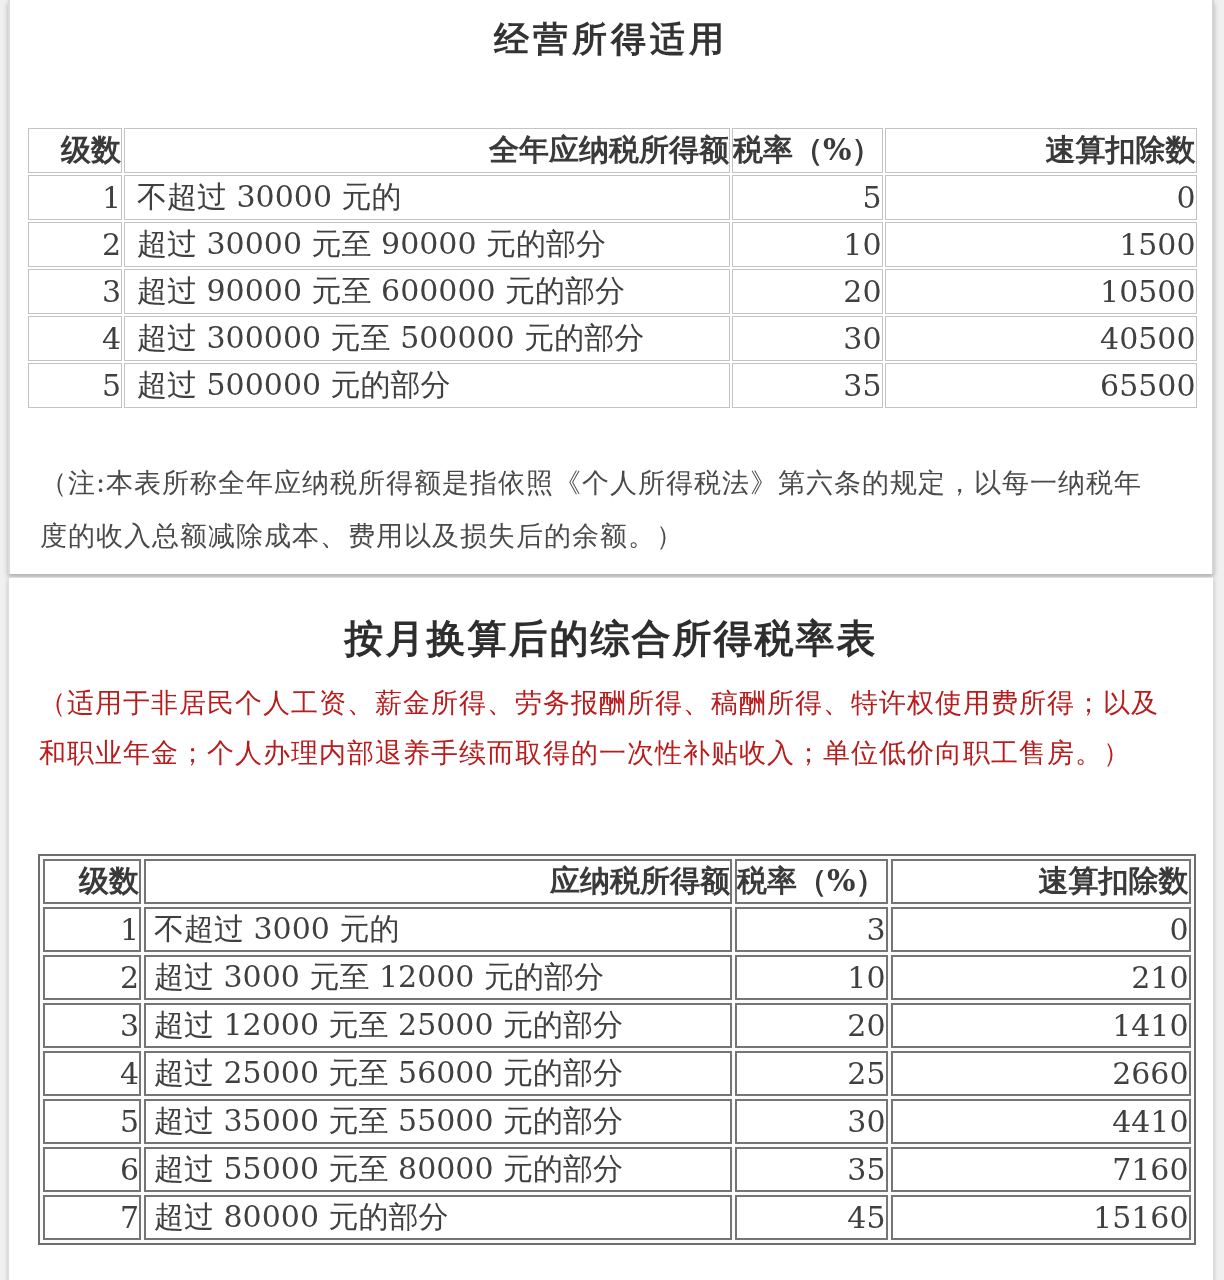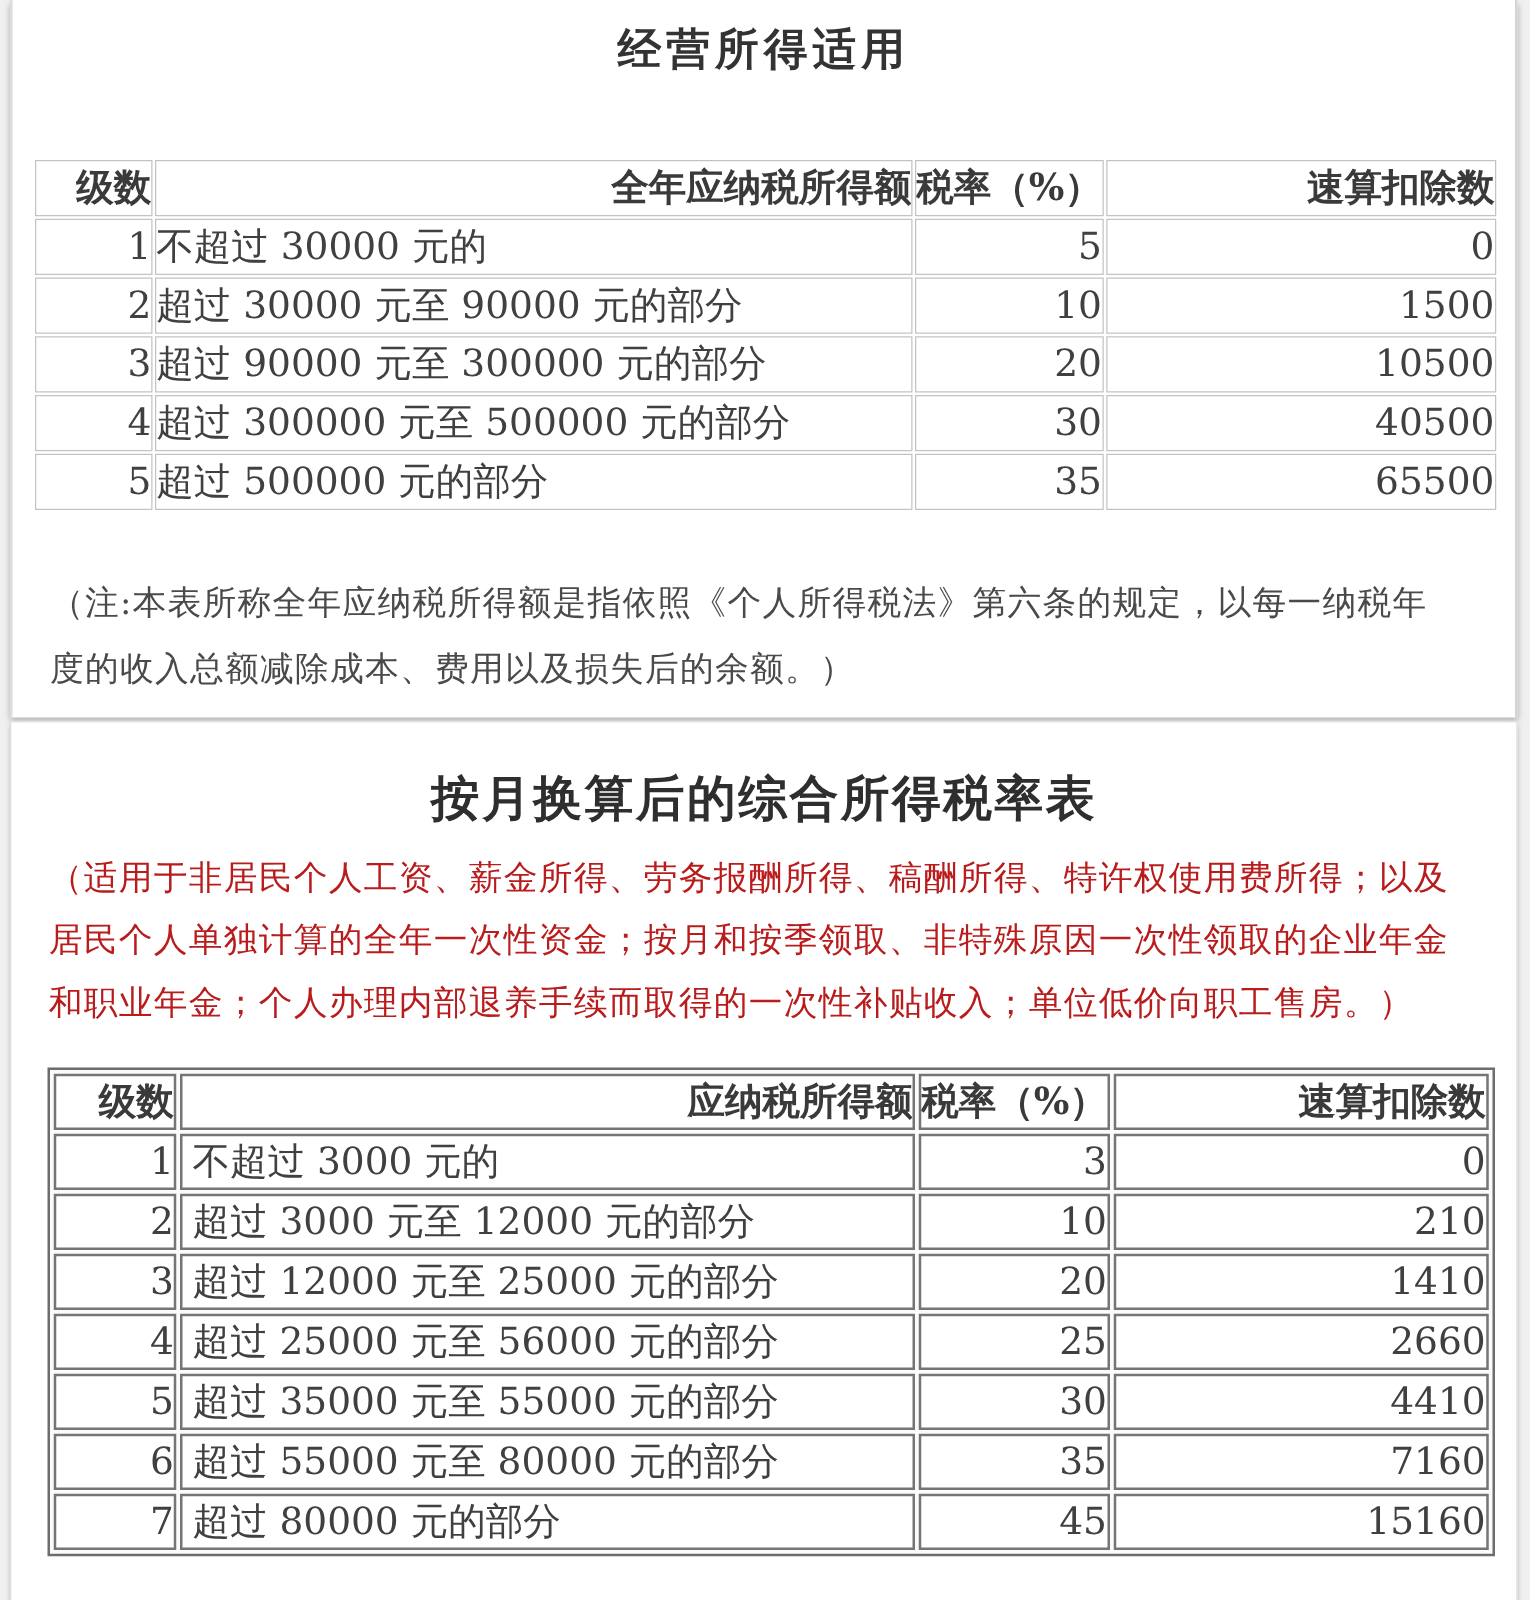--- a/index.html
+++ b/index.html
@@ -55,21 +55,21 @@
 
   
   .t1 {
     position:absolute; left:16px; top:126px;
     border-spacing:2px;
   }
   .t1 th, .t1 td {
     border:1px solid #c3c3c3;
     height:45px;
   }
-  .t1 td.desc { }
+  .t1 td.desc { padding-left:12px; }
 
   
   .t2 {
     position:absolute; left:29px; top:276px;
     border:2px solid #6d6d6d;
     border-spacing:3px;
     background:#fbfbfb;
   }
   .t2 th, .t2 td {
     border:2px solid #757575;
@@ -120,21 +120,21 @@
         <td>0</td>
       </tr>
       <tr>
         <td>2</td>
         <td class="desc">超过 30000 元至 90000 元的部分</td>
         <td>10</td>
         <td>1500</td>
       </tr>
       <tr>
         <td>3</td>
-        <td class="desc">超过 90000 元至 300000 元的部分</td>
+        <td class="desc">超过 90000 元至 600000 元的部分</td>
         <td>20</td>
         <td>10500</td>
       </tr>
       <tr>
         <td>4</td>
         <td class="desc">超过 300000 元至 500000 元的部分</td>
         <td>30</td>
         <td>40500</td>
       </tr>
       <tr>
@@ -150,21 +150,20 @@
     <div class="tline">（注:本表所称全年应纳税所得额是指依照《个人所得税法》第六条的规定，以每一纳税年</div>
     <div class="tline">度的收入总额减除成本、费用以及损失后的余额。）</div>
   </div>
 </div>
 
 <div class="card card2">
   <div class="title2">按月换算后的综合所得税率表</div>
 
   <div class="intro">
     <div class="tline">（适用于非居民个人工资、薪金所得、劳务报酬所得、稿酬所得、特许权使用费所得；以及</div>
-    <div class="tline">居民个人单独计算的全年一次性资金；按月和按季领取、非特殊原因一次性领取的企业年金</div>
     <div class="tline">和职业年金；个人办理内部退养手续而取得的一次性补贴收入；单位低价向职工售房。）</div>
   </div>
 
   <table class="t2">
     <colgroup>
       <col style="width:98px">
         <col style="width:588px">
         <col style="width:140px">
         <col style="width:300px">
     </colgroup>

